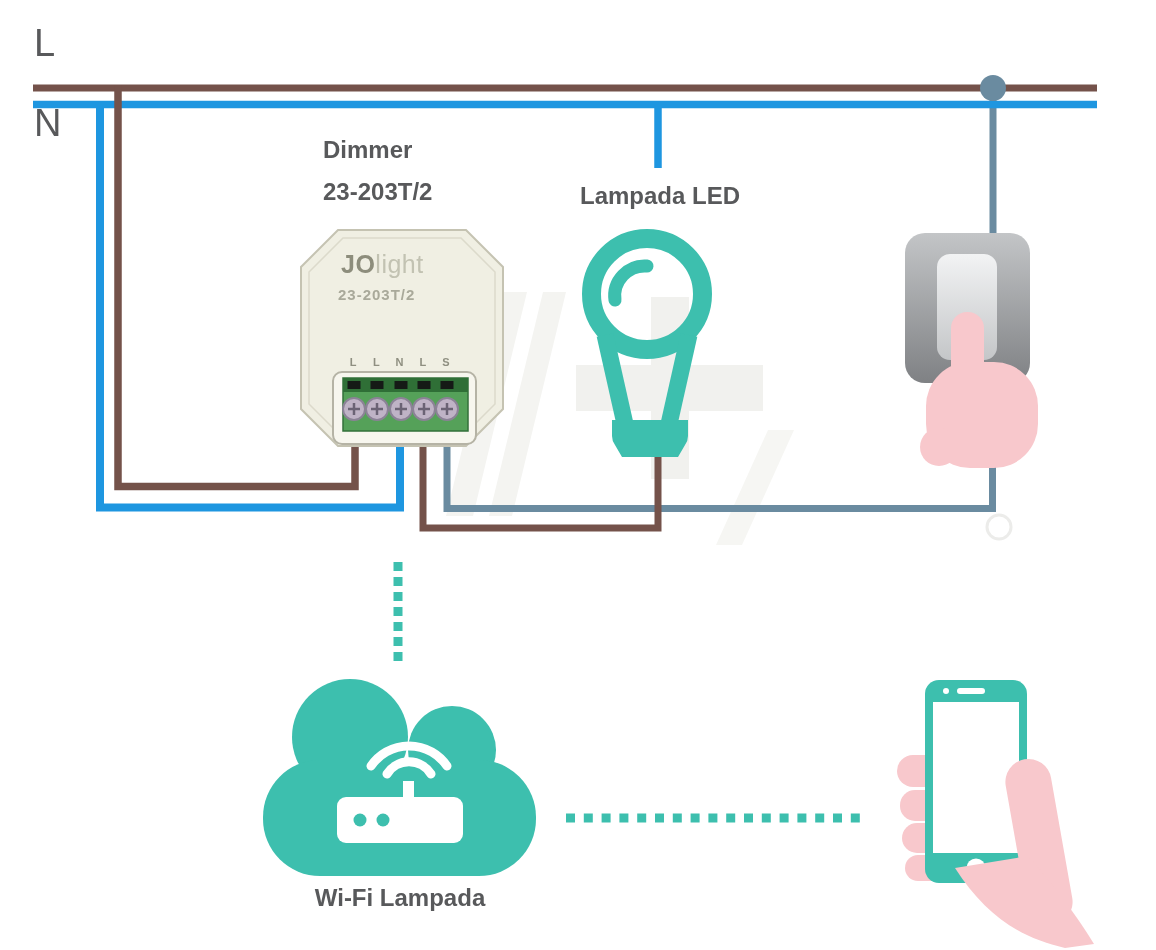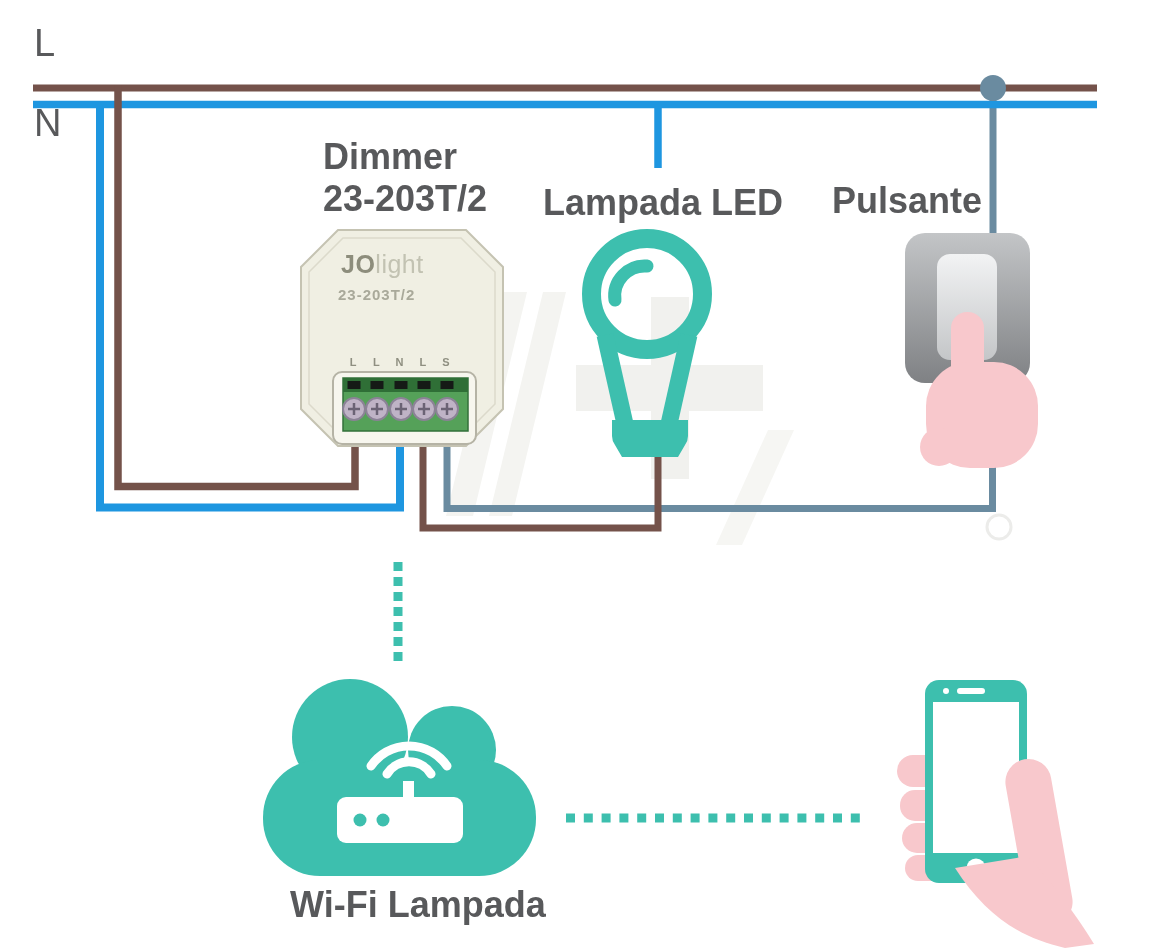--- a/index.html
+++ b/index.html
@@ -3,21 +3,21 @@
 <meta charset="utf-8">
 <style>
   html,body{margin:0;padding:0;background:#ffffff;}
   .canvas{
     position:relative;width:1156px;height:950px;overflow:hidden;background:#ffffff;
     font-family:"Liberation Sans", sans-serif;color:#58595b;
   }
   .canvas svg{position:absolute;left:0;top:0;}
   .lbl{position:absolute;color:#58595b;font-weight:600;white-space:nowrap;}
   .lbl-terminal{font-size:38px;font-weight:400;}
-  .lbl-main{font-size:36px;}
+  .lbl-main{font-size:24px;}
   .lbl-center{text-align:center;}
   .brand{position:absolute;left:341px;top:250px;font-size:25px;letter-spacing:.5px;}
   .brand .b1{font-weight:700;color:#8d8d7c;}
   .brand .b2{font-weight:400;color:#c2c2b2;}
   .model{position:absolute;left:338px;top:286px;font-size:15px;font-weight:700;color:#a9a99a;letter-spacing:1px;}
   .terminal-row{position:absolute;left:348px;top:356px;width:103px;display:flex;justify-content:space-between;}
   .terminal-row span{font-size:11px;font-weight:700;color:#8f8f81;width:10px;text-align:center;}
 </style>
 </head>
 <body>
@@ -144,21 +144,20 @@
   </g>
 </svg>
 
 <div class="lbl lbl-terminal" style="left:34px;top:22px;">L</div>
 <div class="lbl lbl-terminal" style="left:34px;top:102px;">N</div>
 
 <div class="lbl lbl-main" style="left:323px;top:136px;">Dimmer</div>
 <div class="lbl lbl-main" style="left:323px;top:178px;">23-203T/2</div>
 
 <div class="lbl lbl-main lbl-center" style="left:543px;top:182px;width:234px;">Lampada LED</div>
-<div class="lbl lbl-main lbl-center" style="left:832px;top:180px;width:150px;">Pulsante</div>
 <div class="lbl lbl-main lbl-center" style="left:290px;top:884px;width:220px;">Wi-Fi Lampada</div>
 
 <div class="brand"><span class="b1">JO</span><span class="b2">light</span></div>
 <div class="model">23-203T/2</div>
 <div class="terminal-row">
   <span>L</span>
   <span>L</span>
   <span>N</span>
   <span>L</span>
   <span>S</span>

